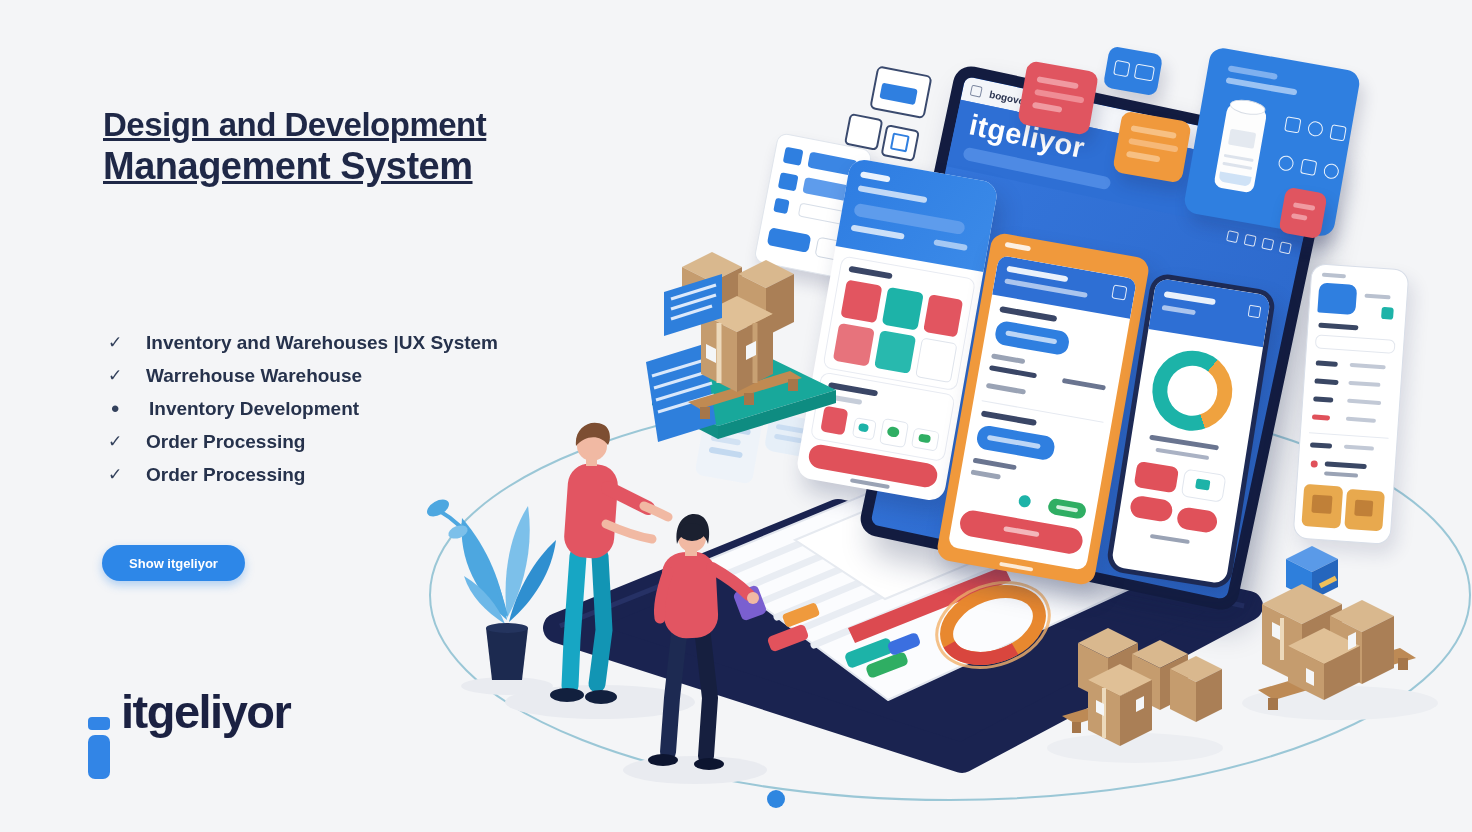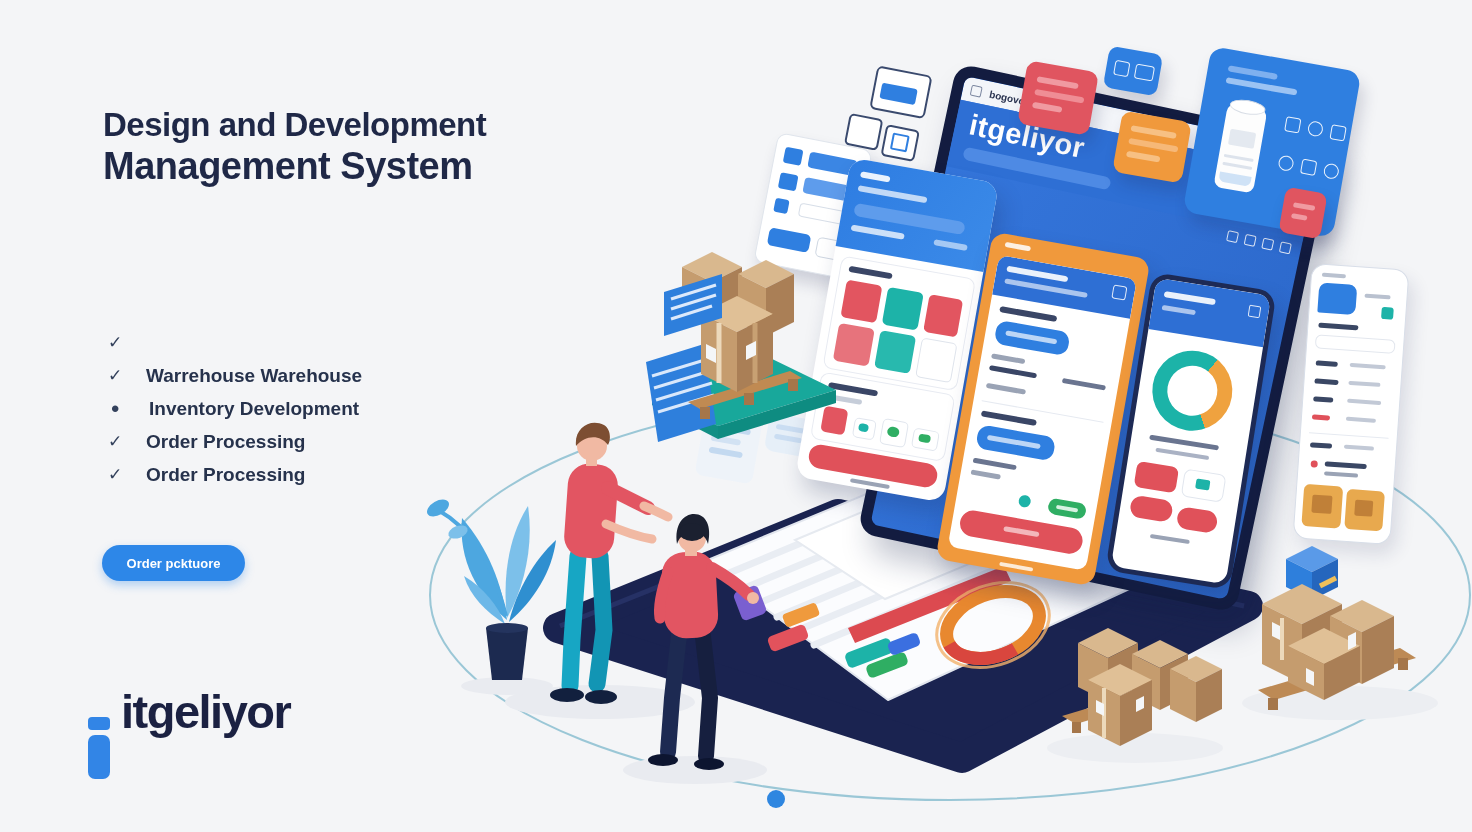--- a/index.html
+++ b/index.html
@@ -1,20 +1,20 @@
 <!DOCTYPE html>
 <html><head>
 <meta charset="utf-8">
 <style>
   html,body{margin:0;padding:0;}
   body{width:1472px;height:832px;overflow:hidden;background:#f4f5f7;
        font-family:"Liberation Sans","DejaVu Sans",sans-serif;position:relative;}
   .r{position:absolute;}
   
-  .hero{position:absolute;left:103px;top:106px;color:#1f2847;}
+  .hero{position:absolute;left:103px;top:106px;color:#1f2847;text-decoration:underline;}
   .hero .l1{font-size:33px;font-weight:700;letter-spacing:-.5px;line-height:1.18;}
   .hero .l2,.hero .l3{font-size:38px;font-weight:800;letter-spacing:-.5px;line-height:1.12;}
   .features{position:absolute;left:108px;top:326px;list-style:none;margin:0;padding:0;}
   .features li{display:flex;align-items:center;height:33px;color:#26324c;font-size:19px;font-weight:600;}
   .features .mk{width:38px;color:#33415c;font-size:17px;font-weight:400;}
   .features .mk.dot{font-size:24px;line-height:10px;padding-left:3px;}
   .cta{position:absolute;left:102px;top:545px;width:143px;height:36px;border:none;border-radius:18px;
        background:#2d87e8;color:#fff;font-size:13px;font-weight:700;font-family:inherit;cursor:pointer;
        box-shadow:0 4px 10px rgba(45,135,232,.35);}
   .logo{position:absolute;left:88px;top:690px;display:flex;align-items:flex-end;}
@@ -67,40 +67,41 @@
 <body>
 
 <div class="hero">
   <div class="l1">Design and Development</div>
   <div class="l3">Management System</div>
 </div>
 
 <ul class="features">
   <li>
     <span class="mk">✓</span>
+    <span>Inventory and Warehouses |UX System</span>
     </li>
   <li>
     <span class="mk">✓</span>
     <span>Warrehouse Warehouse</span>
     </li>
   <li>
     <span class="mk dot">•</span>
     <span>Inventory Development</span>
     </li>
   <li>
     <span class="mk">✓</span>
     <span>Order Processing</span>
     </li>
   <li>
     <span class="mk">✓</span>
     <span>Order Processing</span>
     </li>
 </ul>
 
-<button class="cta">Order pcktuore</button>
+<button class="cta">Show itgeliyor</button>
 
 <div class="logo">
   <div class="mark">
     <div class="dot"></div>
     <div class="bar"></div>
   </div>
   <div class="txt">itgeliyor</div>
 </div>
 
 <div class="r" style="left:0;top:0;width:1472px;height:832px;">

